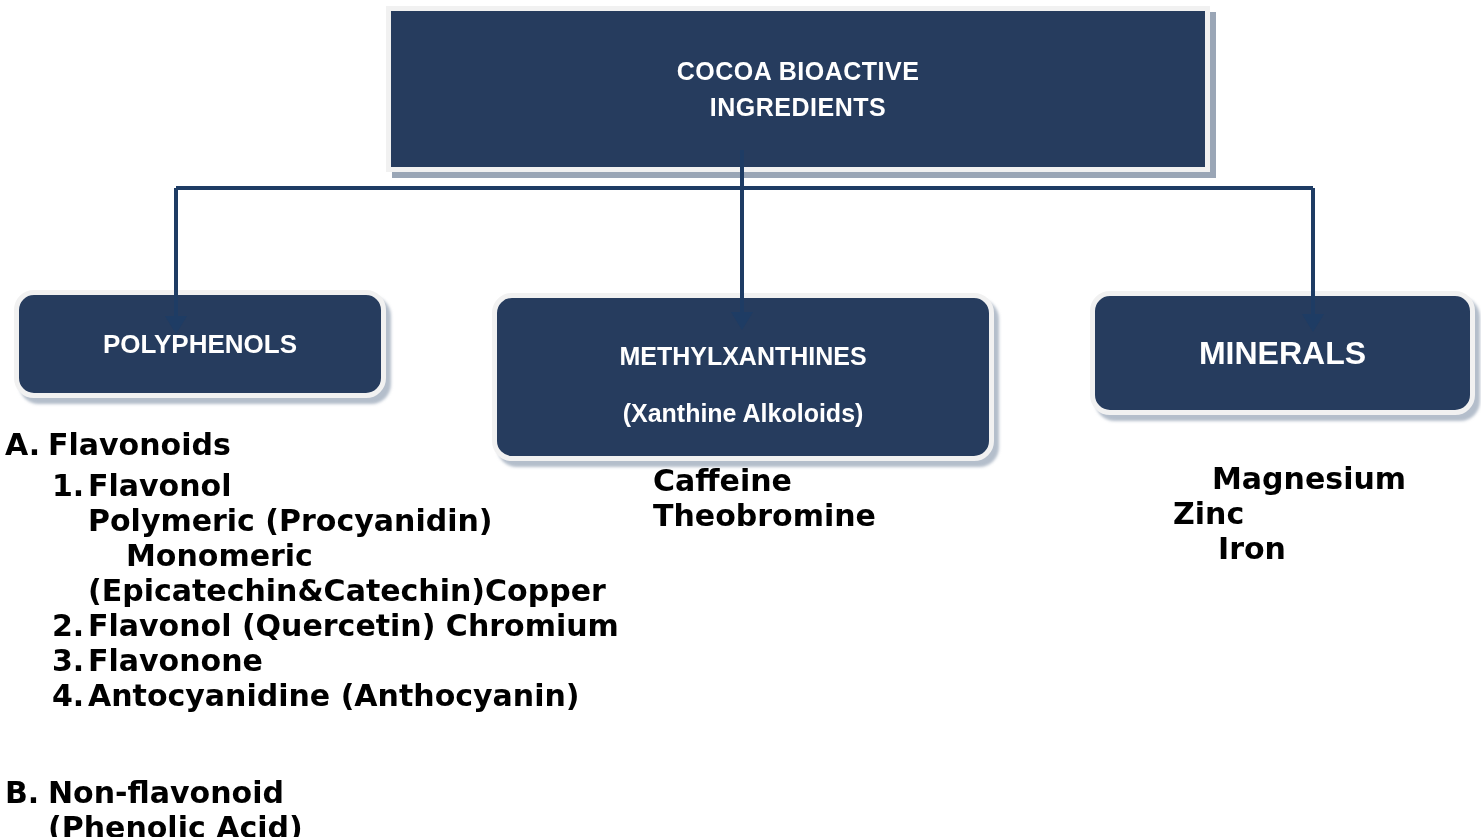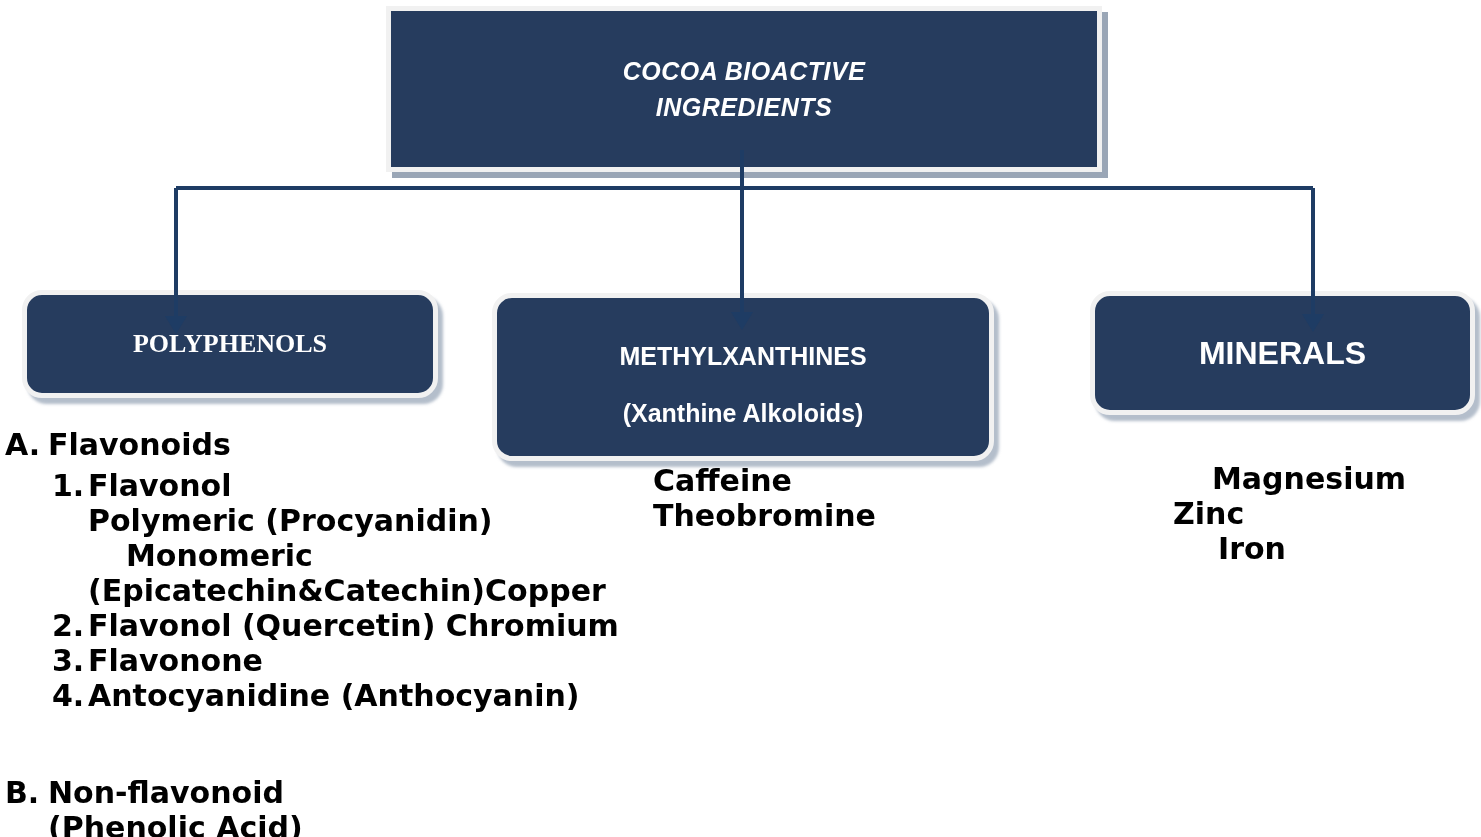--- a/index.html
+++ b/index.html
@@ -13,30 +13,30 @@
   .node{
     position:absolute;box-sizing:border-box;
     background:var(--box-fill,#263C5E);
     border:5px solid var(--box-border,#F1F1F1);
     color:var(--label-text,#FFFFFF);
     font-family:"Liberation Sans",sans-serif;font-weight:bold;
     display:flex;flex-direction:column;align-items:center;justify-content:center;
     text-align:center;
   }
   .root-box{
-    left:386px;top:6px;width:716px;height:166px;
+    left:386px;top:6px;width:824px;height:166px;
     box-shadow:6px 6px 0 0 var(--shadow,#9AA6B6);
-    font-size:25px;line-height:36px;letter-spacing:.5px;font-style:italic;
+    font-size:25px;line-height:36px;letter-spacing:.5px;
   }
   .child-box{
     border-radius:20px;
     box-shadow:5px 6px 3px rgba(140,155,175,.65);
     font-size:26px;
   }
-  .box-polyphenols{left:22px;top:290px;width:416px;height:108px;font-family:Liberation Serif, serif;}
+  .box-polyphenols{left:14px;top:290px;width:372px;height:108px;}
   .box-methyl{
     left:492px;top:293px;width:502px;height:168px;
     justify-content:flex-start;padding-top:44px;gap:28px;font-size:25px;
   }
   .box-minerals{left:1090px;top:291px;width:385px;height:124px;font-size:32px;}
 
   
   .connector-svg{position:absolute;left:0;top:0;z-index:5;pointer-events:none;}
 
   

